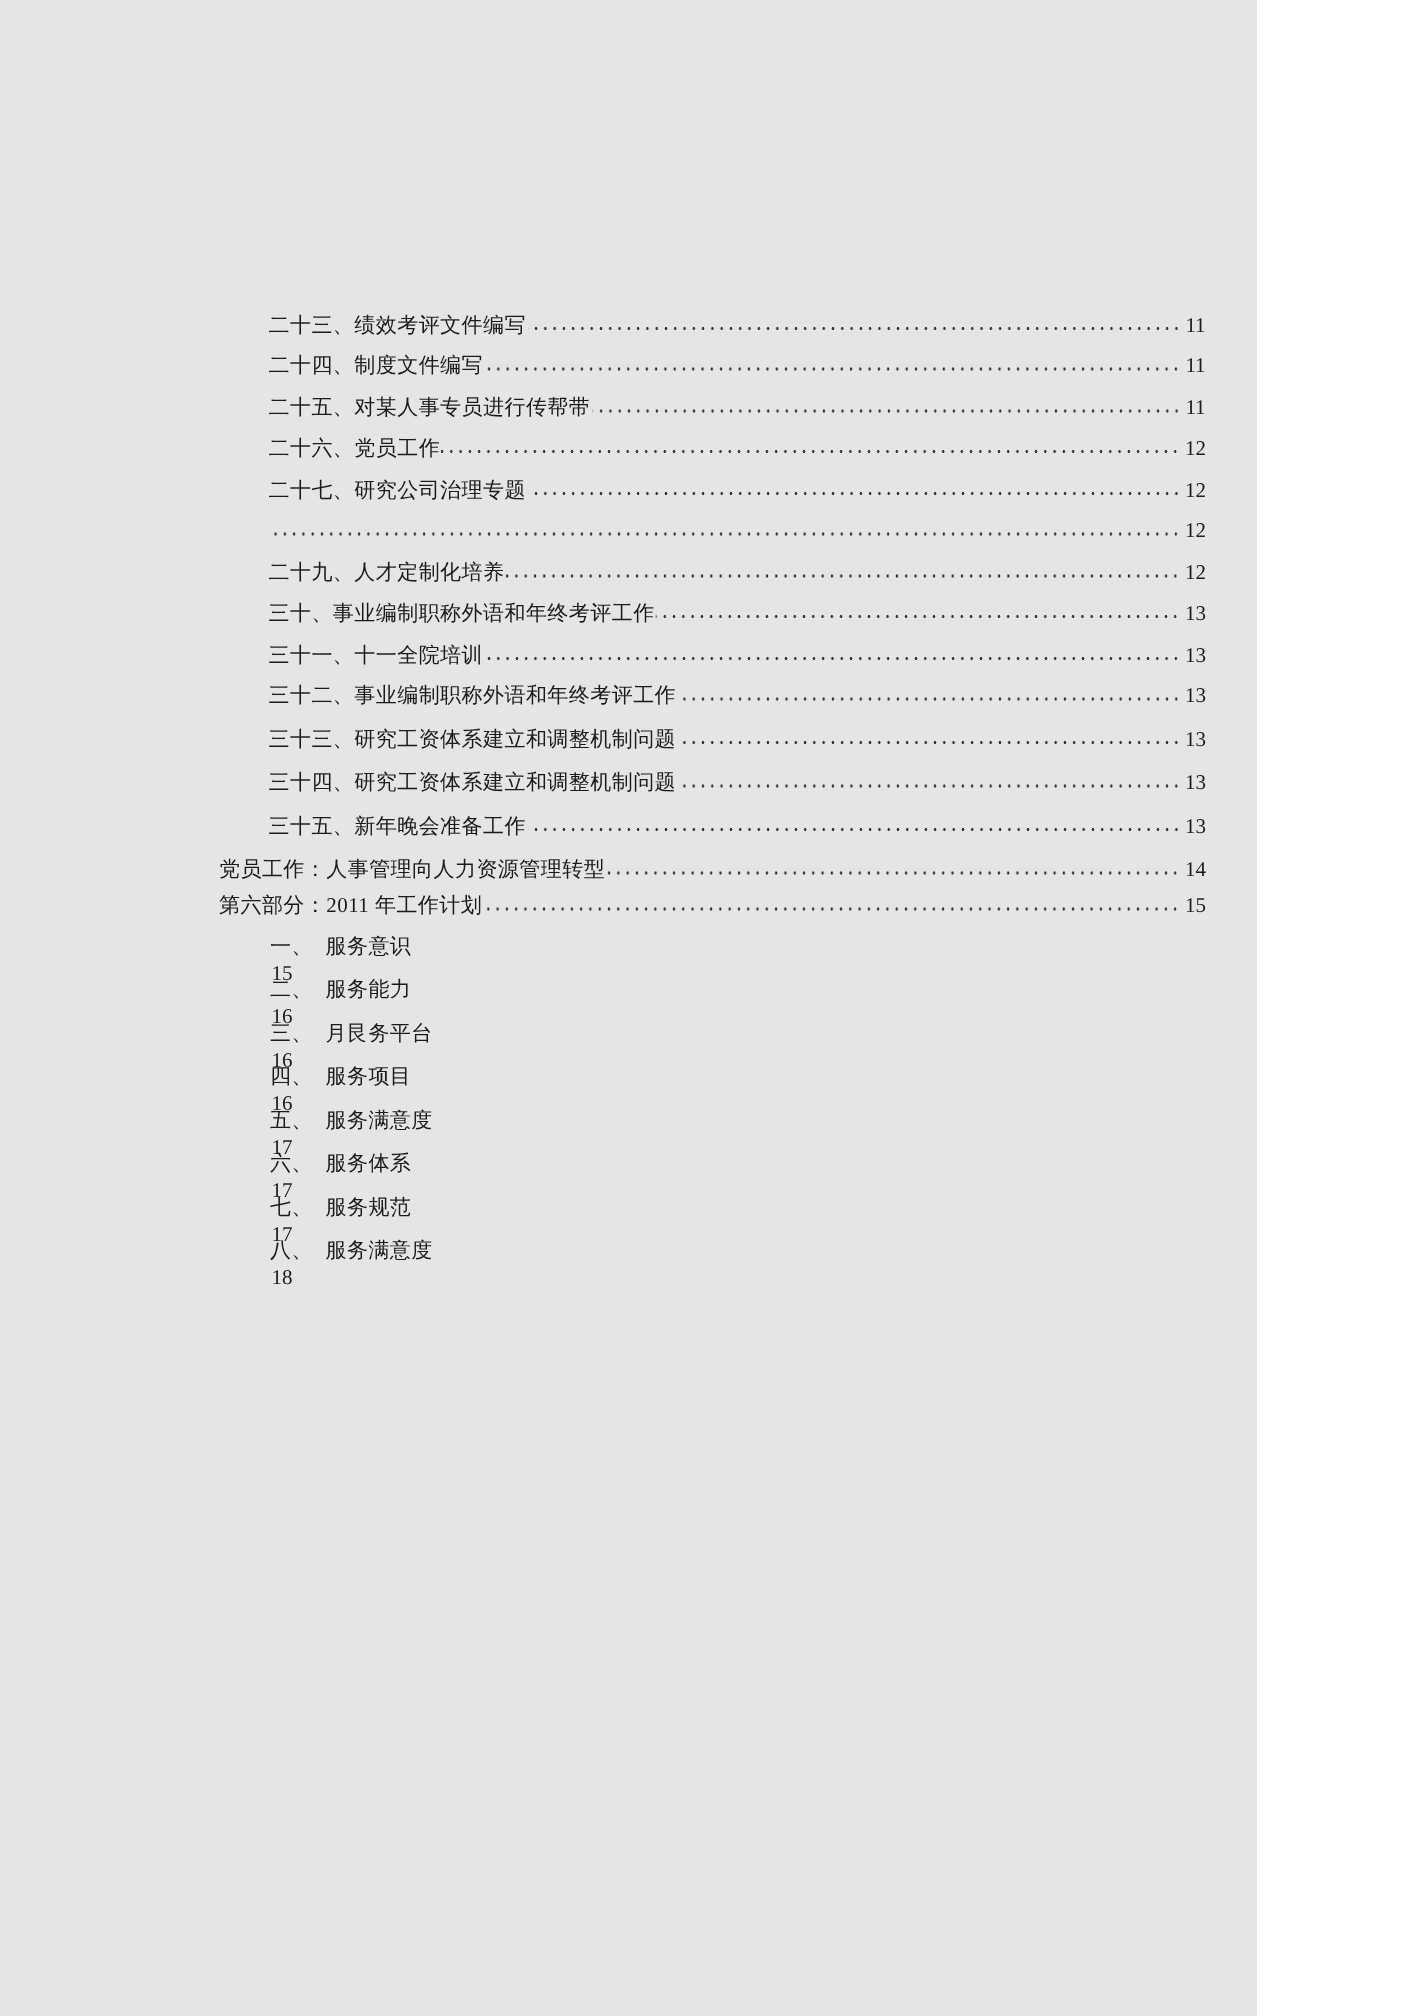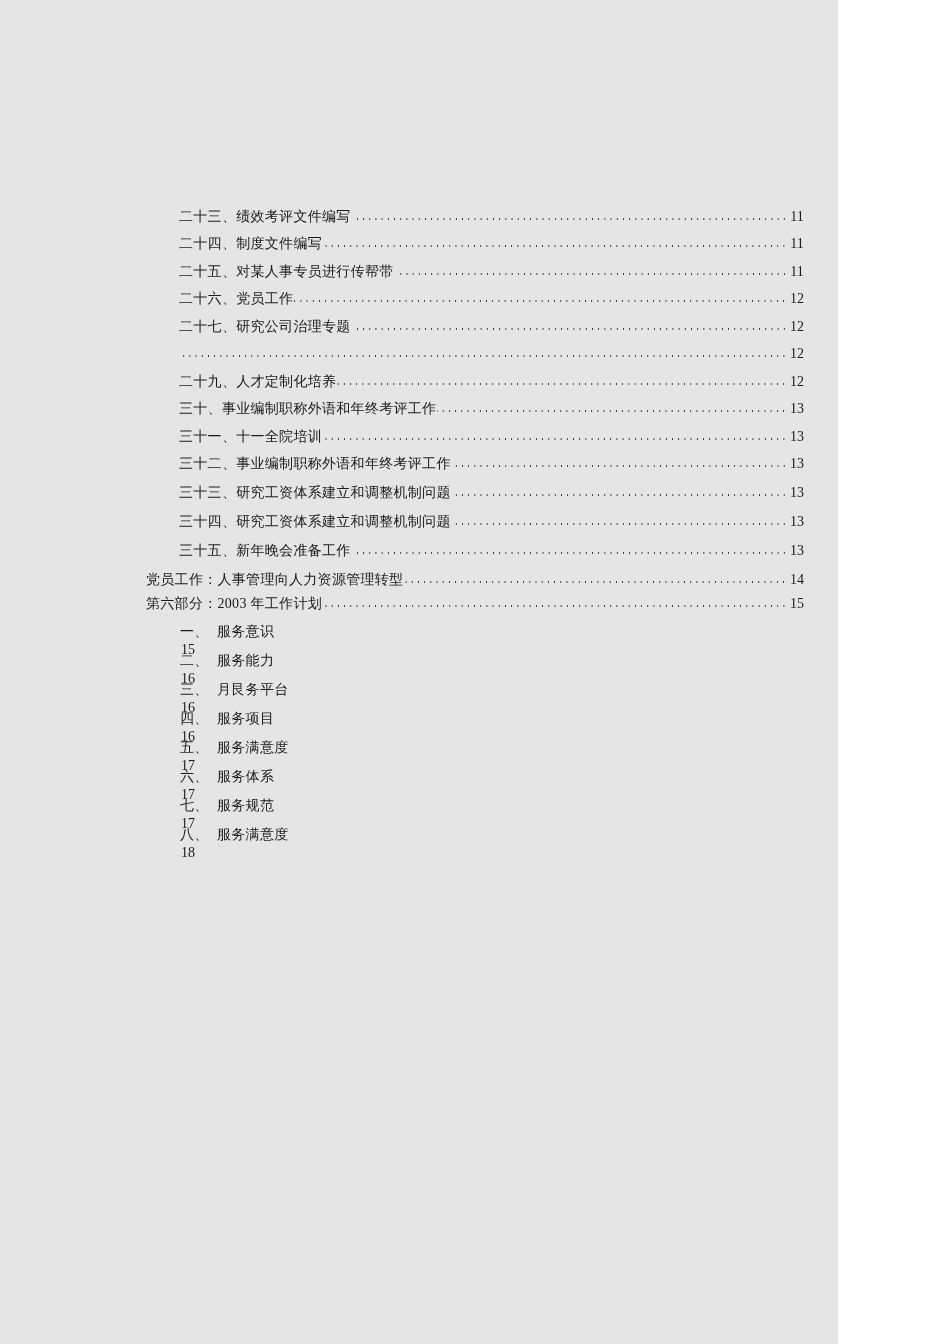--- a/index.html
+++ b/index.html
@@ -160,21 +160,21 @@
       <span class="toc-page">13</span>
     </div>
 
     <div class="toc-entry level-1" style="top:570px">
       <span class="toc-title">党员工作：人事管理向人力资源管理转型</span>
       <span class="toc-leader"></span>
       <span class="toc-page">14</span>
     </div>
 
     <div class="toc-entry level-1" style="top:594px">
-      <span class="toc-title">第六部分：2003 年工作计划</span>
+      <span class="toc-title">第六部分：2011 年工作计划</span>
       <span class="toc-leader"></span>
       <span class="toc-page">15</span>
     </div>
 
     <div class="toc-entry level-2b" style="top:623px">
       <span class="toc-title"><span class="toc-num">一、</span><span>服务意识</span></span>
       <span class="toc-leader"></span>
       <span class="toc-page">15</span>
     </div>
 

